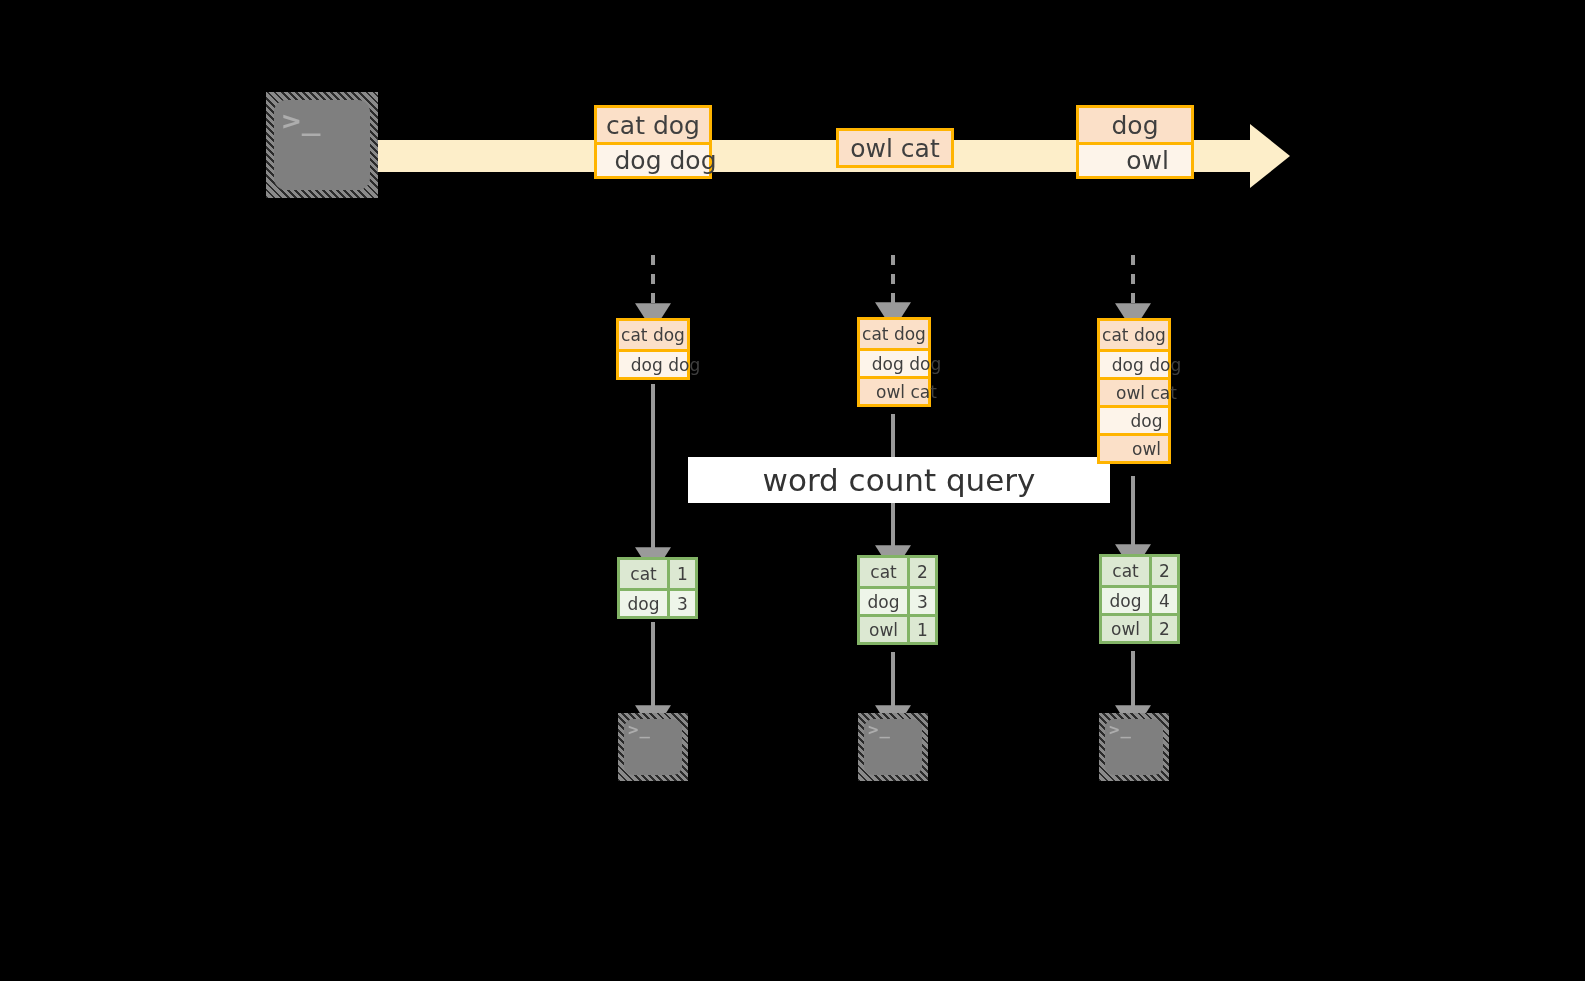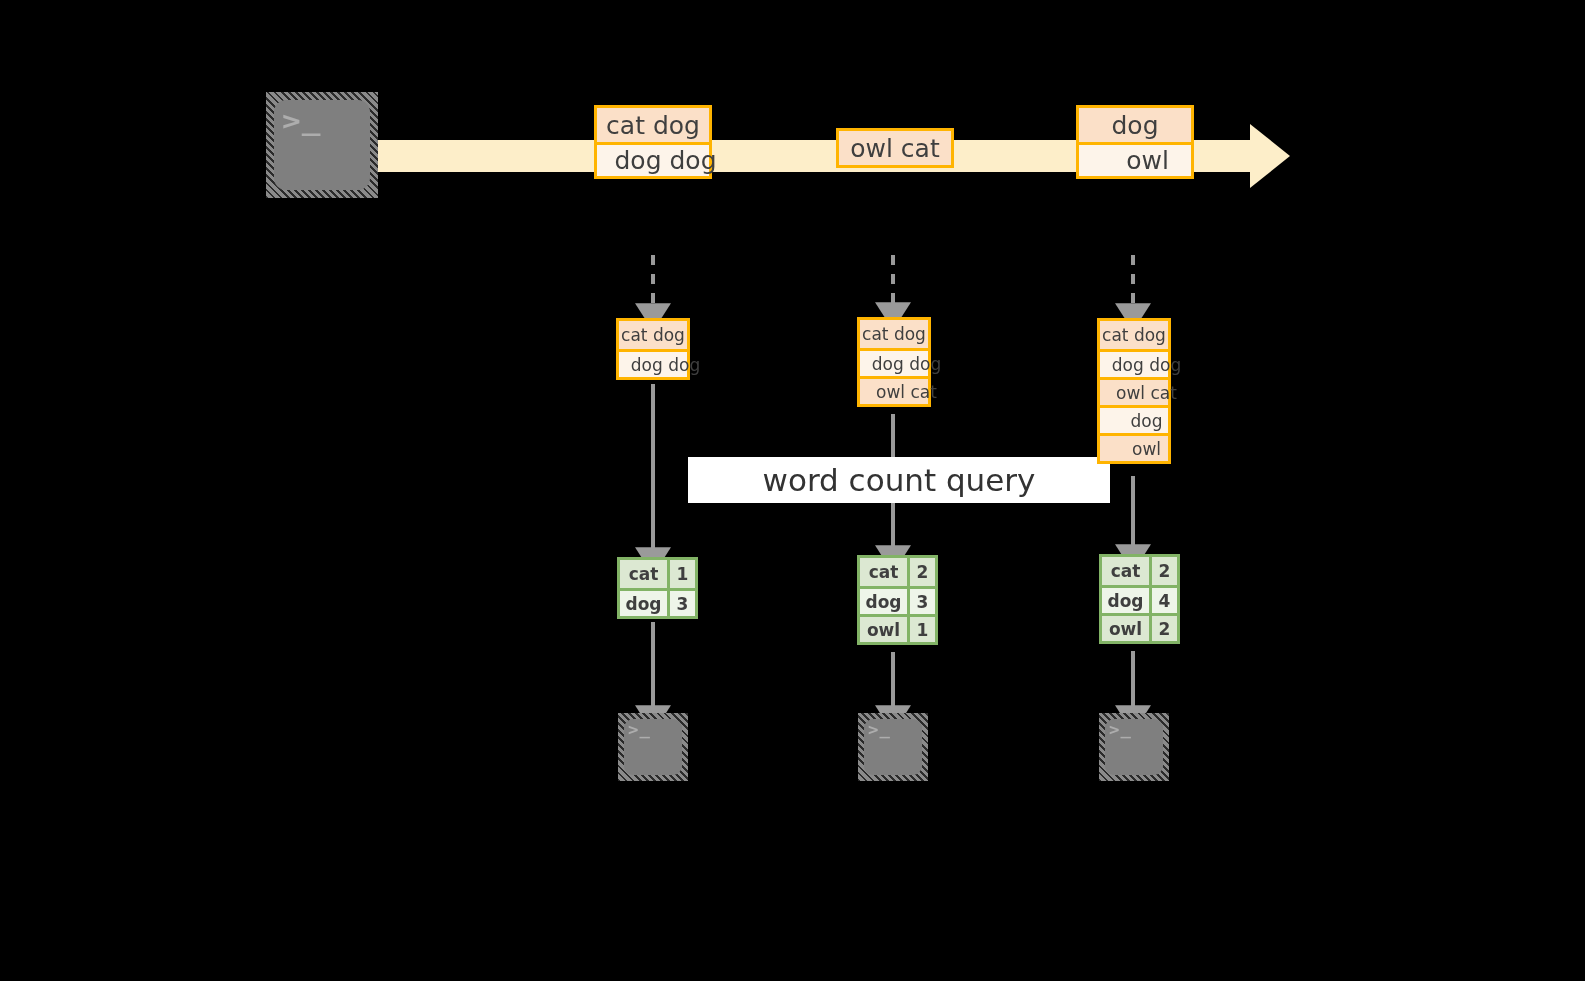--- a/index.html
+++ b/index.html
@@ -63,21 +63,21 @@
 
   
   .obox.big .row{height:34px;font-size:25px;}
   
   .obox.sm .row{height:28px;font-size:17px;}
 
   
   .gbox{
     position:absolute;box-sizing:border-box;
     border:3px solid #82b366;background:#eef5e9;
-    display:flex;flex-direction:column;font-weight:bold;
+    display:flex;flex-direction:column;
   }
   .gbox .grow{
     display:flex;height:28px;box-sizing:border-box;
   }
   .gbox .grow + .grow{border-top:3px solid #82b366;}
   .gbox .grow.dark{background:#dce8d2;}
   .gbox .grow.light{background:#eef5e9;}
   .gbox .gk,.gbox .gv{
     display:flex;align-items:center;justify-content:center;
     font-size:17px;color:#3f3f3f;box-sizing:border-box;

